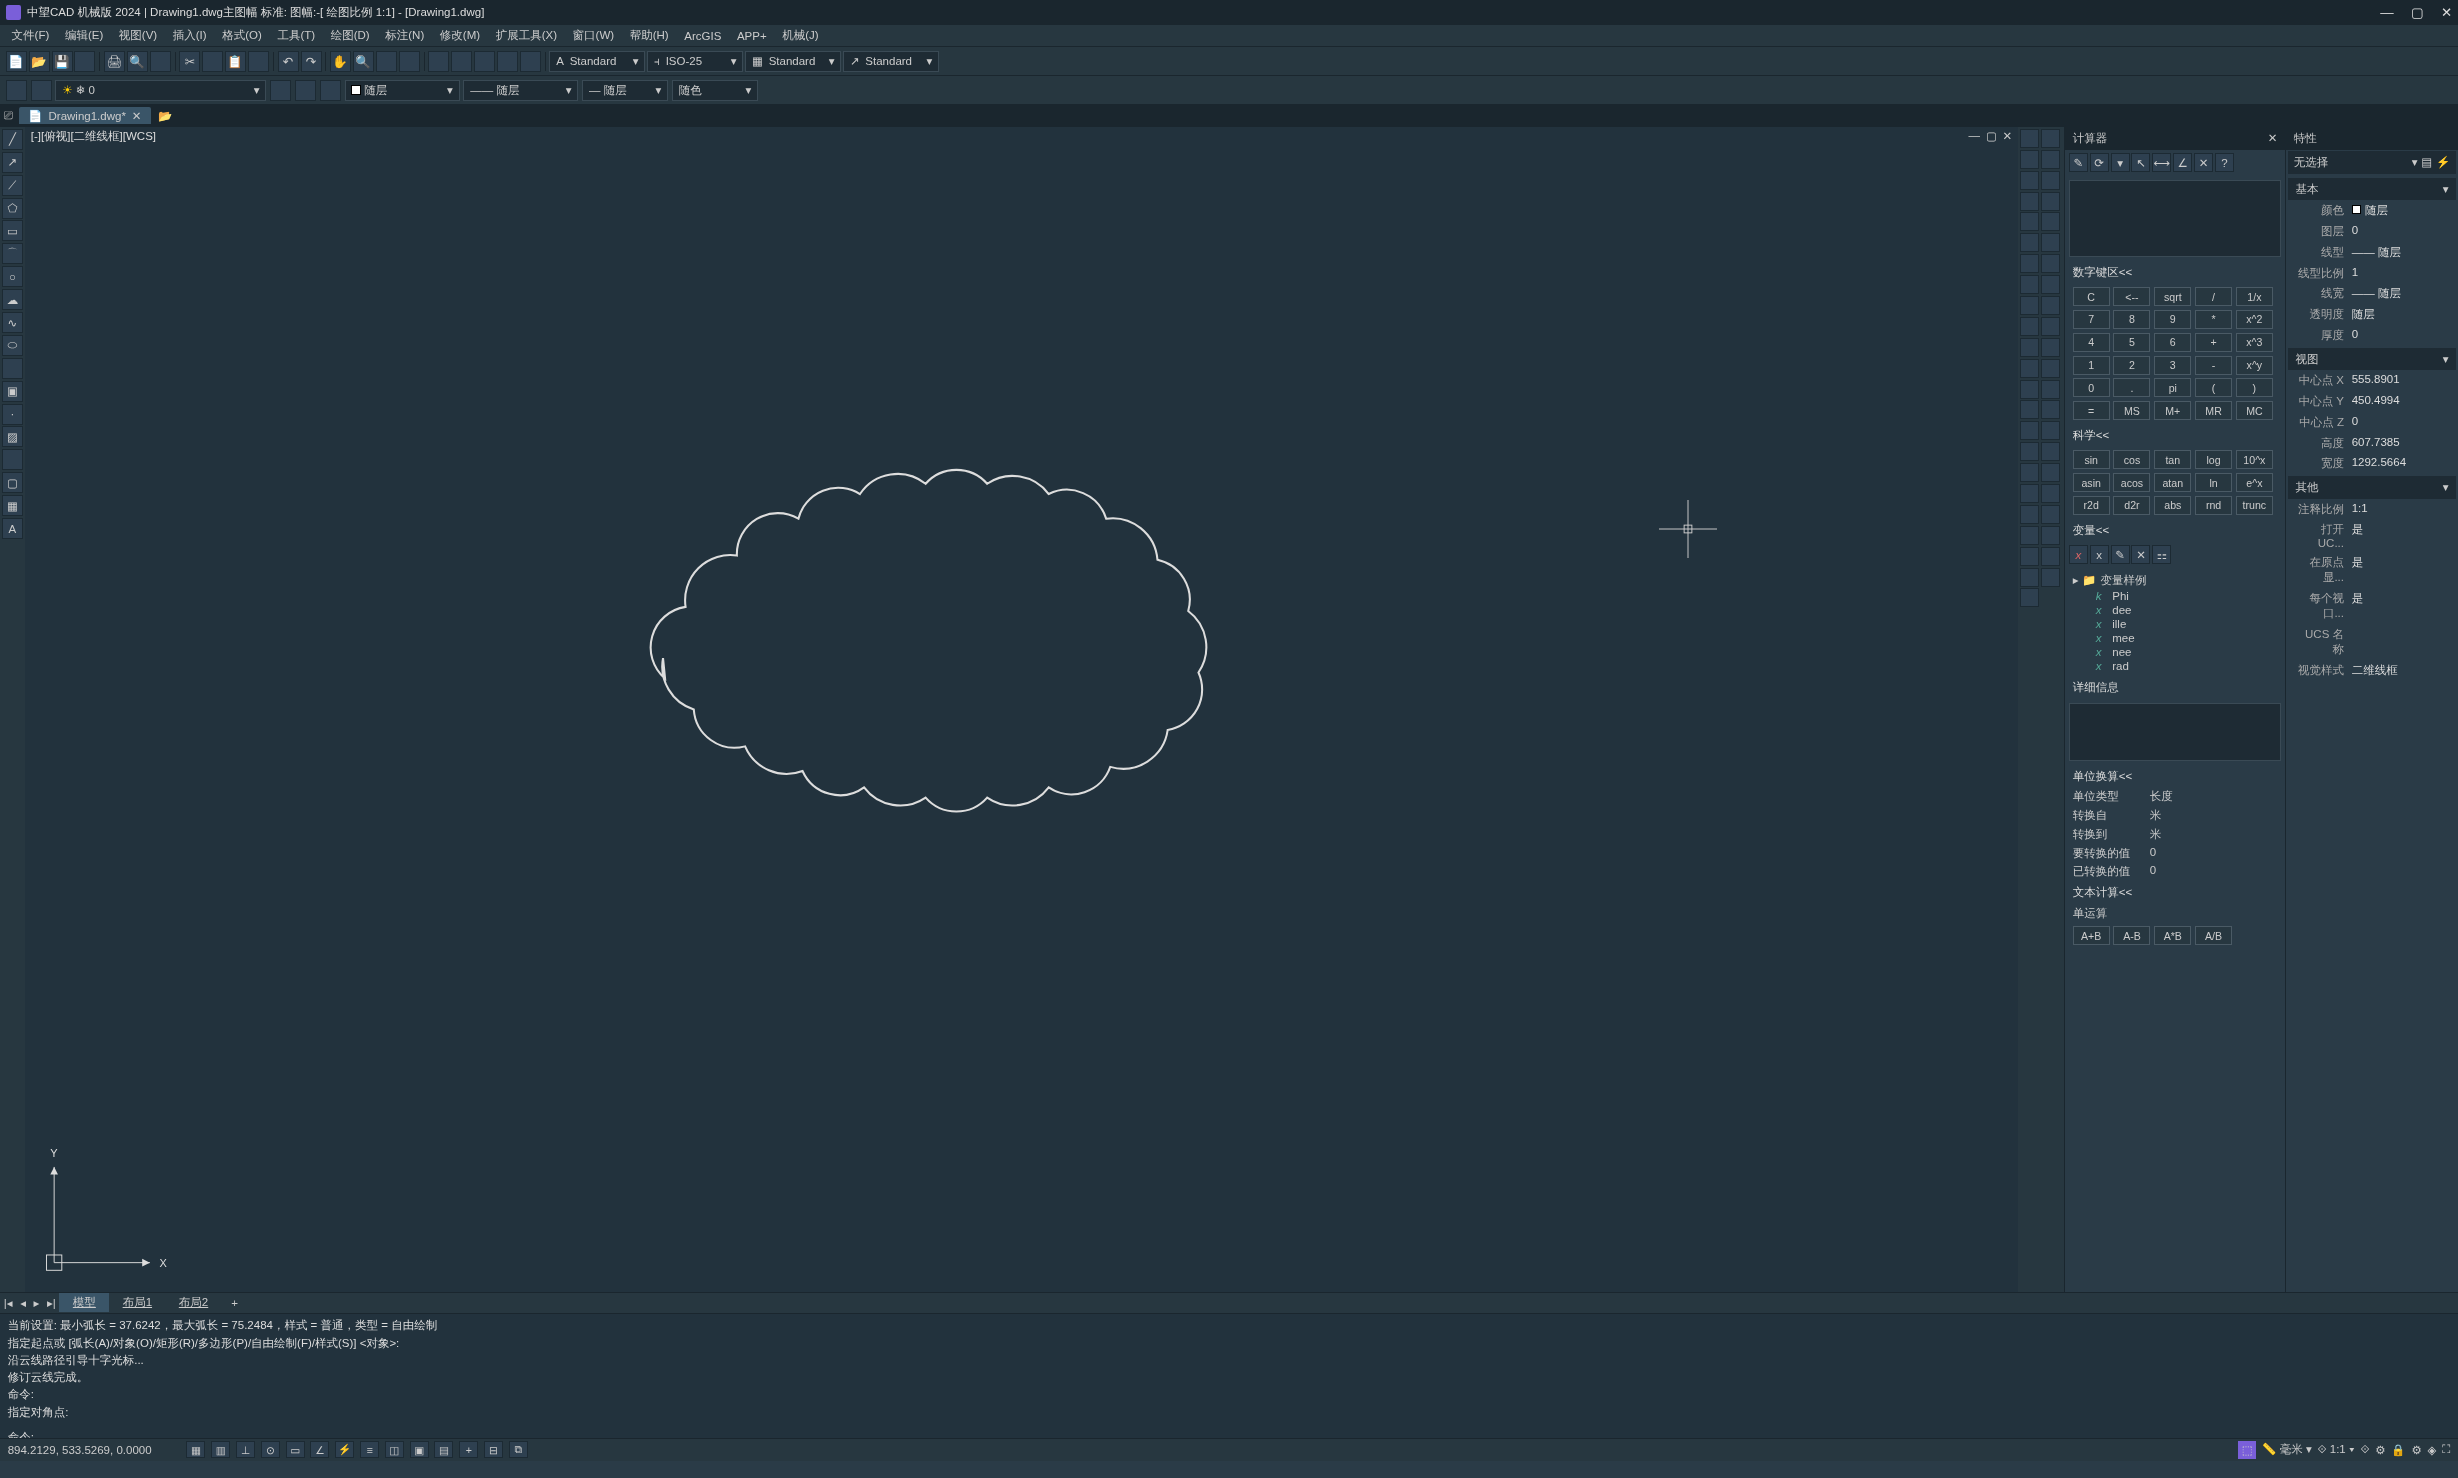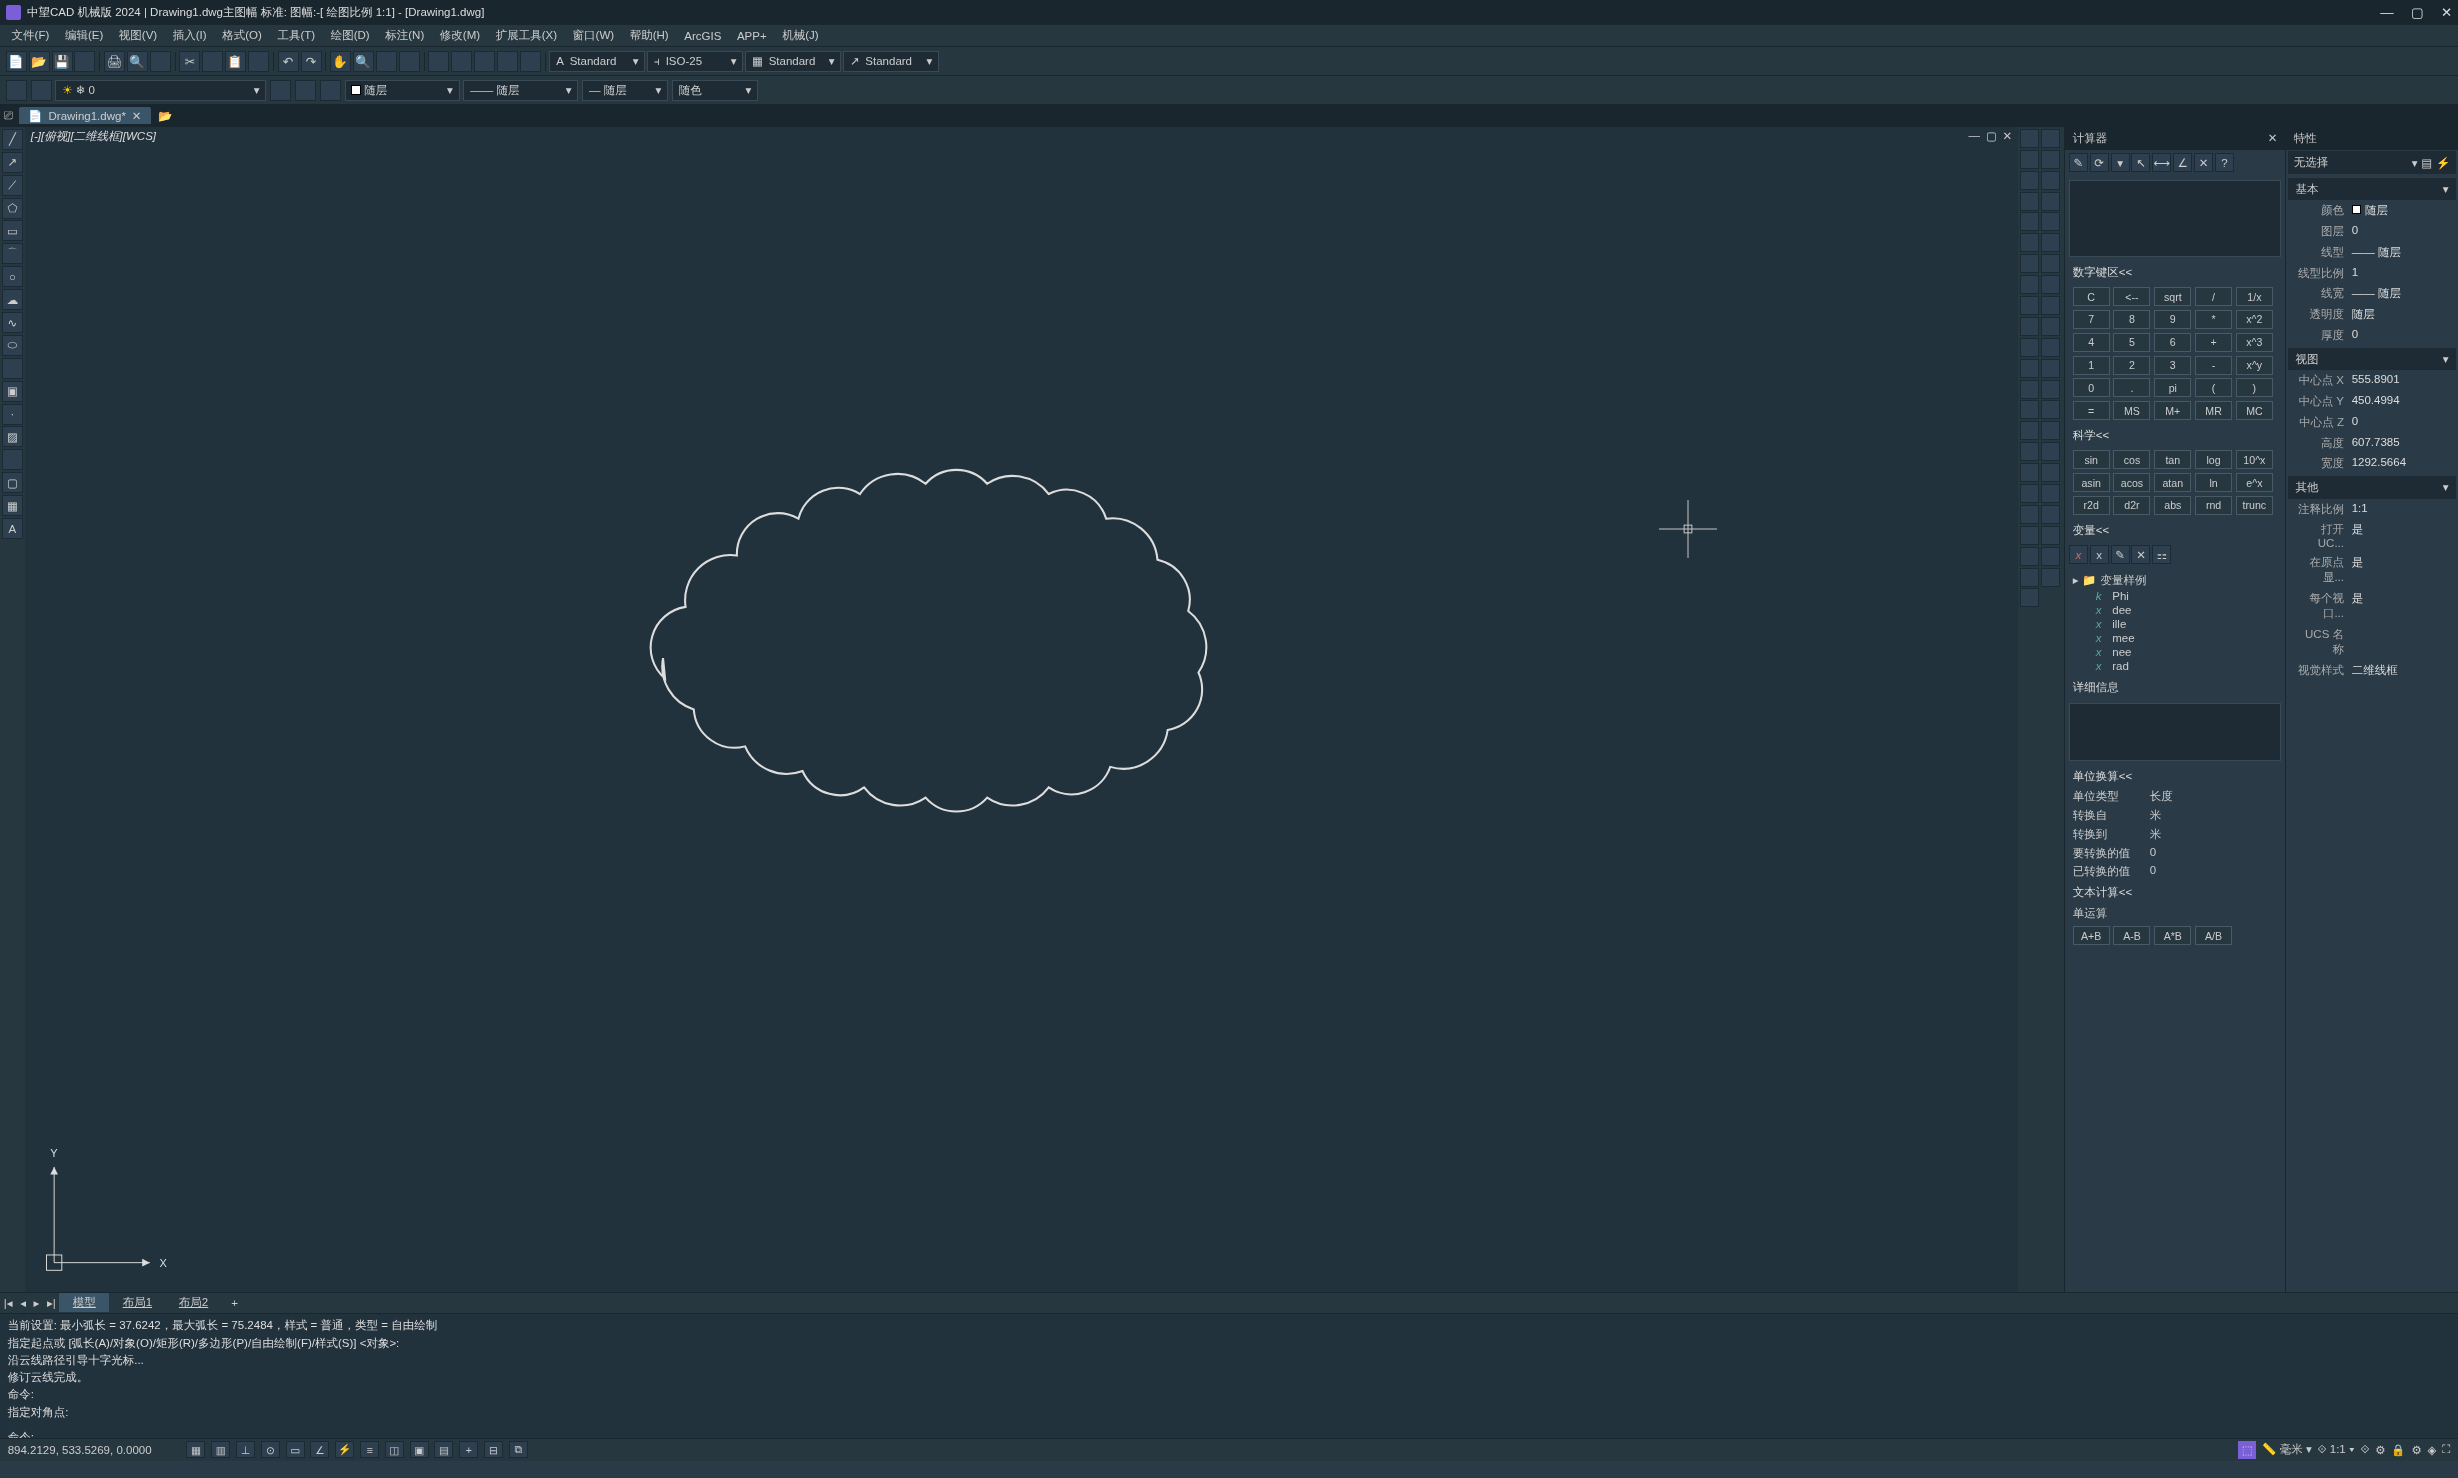--- a/index.html
+++ b/index.html
@@ -28,21 +28,21 @@
 .doctabs .doctab { background: #3a5568; padding: 1.9px 9.6px; display: flex; align-items: center; gap: 5.8px; border-radius: 1.9px 1.9px 0 0; }
 .doctabs .doctab .close { cursor: pointer; }
 .doctabs .tabnew { margin-left: 7.7px; cursor: pointer; }
 
 .workspace { display: flex; height: calc(100vh - 25px - 21px - 29px - 29px - 23px - 17.3px - 21px - 23px - 125px); }
 
 .left-tools { width: 25px; background: #273740; display: flex; flex-direction: column; padding: 1.9px; gap: 1.9px; }
 .left-tools .tool { width: 21px; height: 21px; background: #2e4050; cursor: pointer; border: 1px solid #1c2a33; display: flex; align-items: center; justify-content: center; font-size: 11.5px; }
 
 .canvas-area { flex: 1; background: #22323d; position: relative; }
-.canvas-header { position: absolute; top: 1.9px; left: 5.8px; color: #ddd; font-size: 11.5px; font-style: italic; }
+.canvas-header { position: absolute; top: 1.9px; left: 5.8px; color: #ddd; font-size: 11.5px; }
 .canvas-ctrl-r { position: absolute; top: 1.9px; right: 5.8px; display: flex; gap: 5.8px; }
 .canvas-ctrl-r span { cursor: pointer; }
 .cloud { position: absolute; top: 28%; left: 28%; width: 35%; }
 .ucs { position: absolute; bottom: 9.6px; left: 9.6px; }
 .cursor { position: absolute; top: 32%; left: 82%; }
 
 .right-tools { width: 46px; background: #273740; display: flex; flex-wrap: wrap; padding: 1.9px; gap: 1.9px; align-content: flex-start; }
 .right-tools .tool { width: 19px; height: 19px; background: #2e4050; cursor: pointer; border: 1px solid #1c2a33; }
 
 .calc-panel { width: 221px; background: #2a3b47; display: flex; flex-direction: column; border-left: 1px solid #1a262e; }
@@ -55,21 +55,21 @@
 .calc-grid { display: flex; flex-wrap: wrap; gap: 3.8px; padding: 3.8px 7.7px; }
 .calc-grid .cb { width: 37px; height: 19px; background: #273740; border: 1px solid #4a5a65; display: flex; align-items: center; justify-content: center; cursor: pointer; font-size: 10.6px; }
 .var-list { padding: 3.8px 7.7px; }
 .var-list .var-row { display: flex; align-items: center; gap: 3.8px; padding: 1px 0; }
 .var-list .var-row .vi { color: #5a9; font-style: italic; }
 .unit-row { display: flex; padding: 1.9px 7.7px; }
 .unit-row .ul { width: 77px; }
 .unit-row .uv { flex: 1; }
 
 .props-panel { width: 173px; background: #2a3b47; border-left: 1px solid #1a262e; display: flex; flex-direction: column; }
-.props-sel { display: flex; align-items: center; padding: 3.8px 5.8px; background: #1e2b34; margin: 1.9px; }
+.props-sel { display: flex; align-items: flex-start; padding: 3.8px 5.8px; background: #1e2b34; margin: 1.9px; }
 .props-sel .caret { margin-left: auto; }
 .props-sec { background: #1e2b34; padding: 3.8px 7.7px; margin: 1.9px 1.9px 0 1.9px; display: flex; }
 .props-sec .caret { margin-left: auto; }
 .props-row { display: flex; padding: 2.9px 7.7px; }
 .props-row .pl { width: 58px; text-align: right; padding-right: 7.7px; color: #aaa; }
 .props-row .pv { flex: 1; color: #ddd; }
 .props-row .pv .colorswatch { display: inline-block; width: 9.6px; height: 9.6px; background: #fff; border: 1px solid #000; margin-right: 3.8px; }
 
 .model-tabs { background: #273740; height: 21px; display: flex; align-items: center; border-top: 1px solid #1a262e; }
 .model-tabs .nav { display: flex; }

